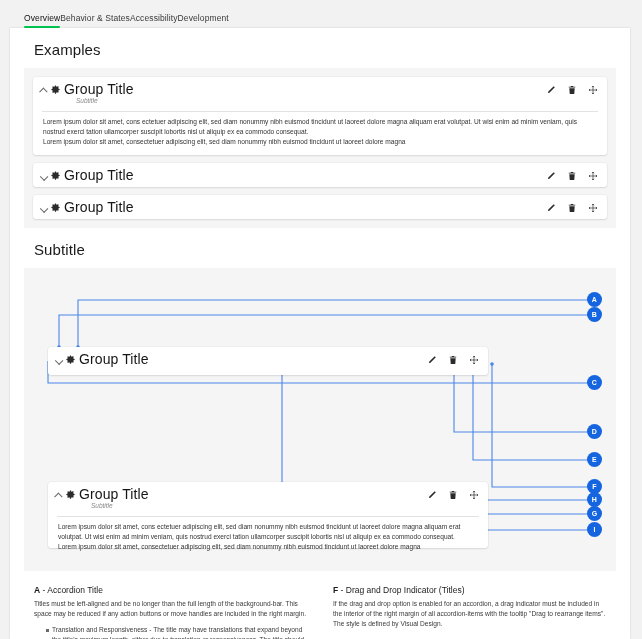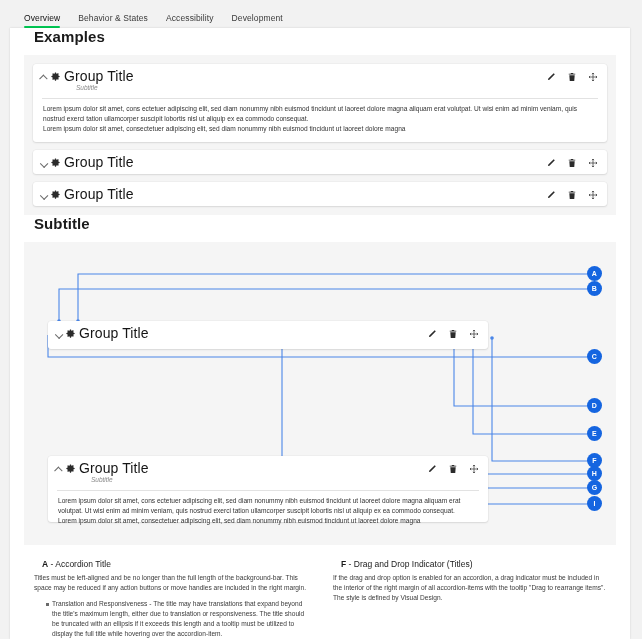--- a/index.html
+++ b/index.html
@@ -12,21 +12,20 @@
     -webkit-font-smoothing: antialiased;
   }
 
   
   .tabbar {
     height: 28px;
     background: #f2f2f2;
     display: flex;
     align-items: flex-end;
     padding-left: 24px;
-    gap: 18px;
   }
   .tab {
     font-size: 8.5px;
     color: #3a3a3a;
     padding-bottom: 5px;
     position: relative;
     white-space: nowrap;
     cursor: pointer;
     letter-spacing: .1px;
   }
@@ -48,22 +47,22 @@
     bottom: 0;
     background: #ffffff;
     box-shadow: 0 0 2px rgba(0,0,0,.14);
     overflow: hidden;
   }
   .inner { padding: 0 14px; }
 
   .h1 {
     font-size: 15px;
     color: #1a1a1a;
-    font-weight: 700;
-    margin: 0 0 10px 10px;
+    font-weight: 400;
+    margin: 13px 0 10px 10px;
     letter-spacing: .1px;
   }
 
   
   .panel {
     background: #f5f5f5;
     padding: 9px;
   }
 
   
@@ -188,21 +187,21 @@
   
   .cols {
     display: flex;
     gap: 26px;
     padding: 14px 10px 0 10px;
   }
   .col { flex: 1 1 0; min-width: 0; }
   .desc-h {
     font-size: 8.5px;
     color: #1a1a1a;
-    margin: 0 0 4px 8px;
+    margin: 0 0 4px 0;
     font-weight: 400;
   }
   .desc-h b { font-weight: 700; }
   .desc-p {
     font-size: 6.6px;
     line-height: 10px;
     color: #3a3a3a;
     margin: 0 0 6px 0;
   }
   .desc-ul {

